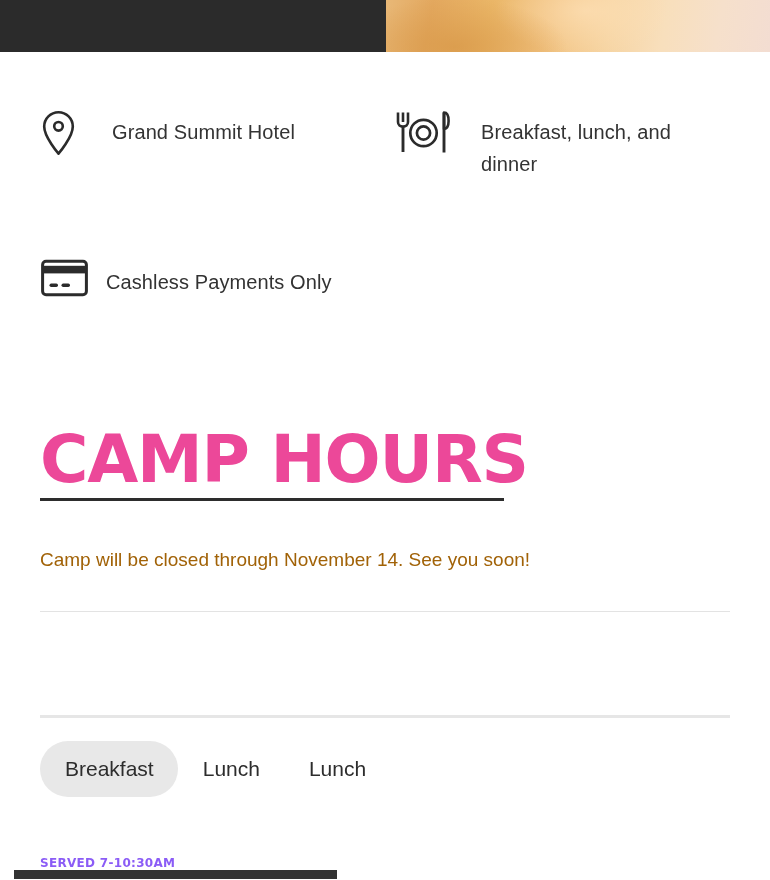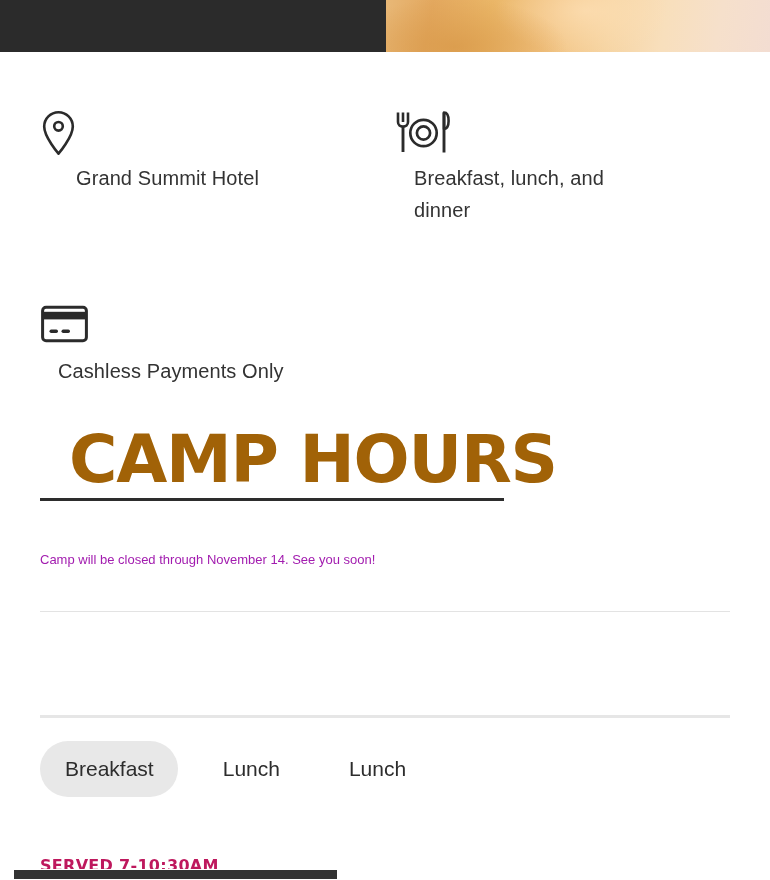--- a/index.html
+++ b/index.html
@@ -55,21 +55,20 @@
   .info-grid {
     position: absolute;
     left: 40px; top: 110px;
     width: 690px;
   }
   .info-row { display: flex; }
   .info-item {
     display: flex;
     align-items: flex-start;
     width: 345px;
-    flex-direction: column;
   }
   .info-item.second-row { margin-top: 74px; }
 
   .info-icon {
     flex: 0 0 auto;
     display: flex;
     align-items: flex-start;
     justify-content: flex-start;
     color: #2b2b2b;
   }
@@ -89,39 +88,38 @@
 
   
   .heading-wrap {
     position: absolute;
     left: 40px; top: 423px;
   }
   .heading {
     font-size: 66px;
     font-weight: 700;
     letter-spacing: -1.2px;
-    color: #a16207;
+    color: #ec4899;
     line-height: 74px;
     font-family: "DejaVu Sans", sans-serif;
-    margin-left: 29px;
   }
   .heading-rule {
     margin-top: 1px;
     width: 464px;
     height: 3px;
     background: #2d2d2d;
   }
 
   
   .note {
     position: absolute;
     left: 40px; top: 547px;
-    font-size: 13px;
+    font-size: 19px;
     line-height: 26px;
-    color: #a21caf;
+    color: #a16207;
   }
 
   
   .divider-thin {
     position: absolute;
     left: 40px; top: 611px;
     width: 690px; height: 1px;
     background: #e3e3e3;
   }
   .divider-thick {
@@ -130,43 +128,42 @@
     width: 690px; height: 3px;
     background: #e6e6e6;
   }
 
   
   .tabs {
     position: absolute;
     left: 40px; top: 741px;
     display: flex;
     align-items: center;
-    gap: 20px;
   }
   .tab {
     font-size: 21px;
     line-height: 22px;
     color: #2d2d2d;
     padding: 17px 24px 17px 25px;
     border-radius: 40px;
     white-space: nowrap;
     background: transparent;
     cursor: pointer;
     user-select: none;
   }
   .tab.active { background: #e8e8e8; }
 
   
   .served {
     position: absolute;
     left: 40px; top: 856px;
-    font-size: 16px;
+    font-size: 12px;
     font-weight: 700;
     letter-spacing: 0.3px;
-    color: #be185d;
+    color: #8b5cf6;
     font-family: "DejaVu Sans", sans-serif;
   }
 
   
   .scrollbar-track {
     position: absolute;
     left: 0; top: 869px;
     width: 770px; height: 11px;
     background: #ffffff;
   }

